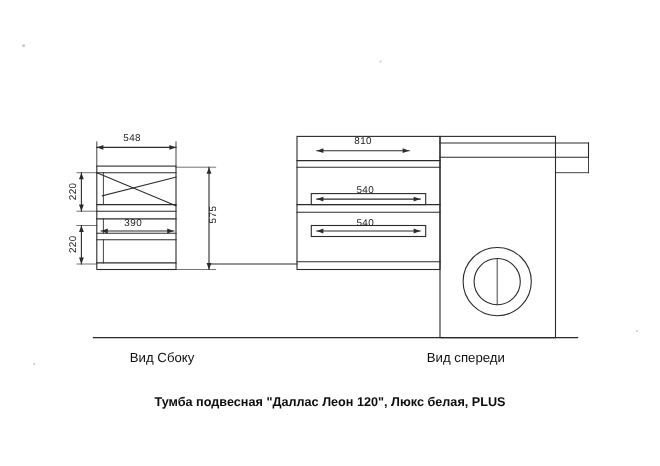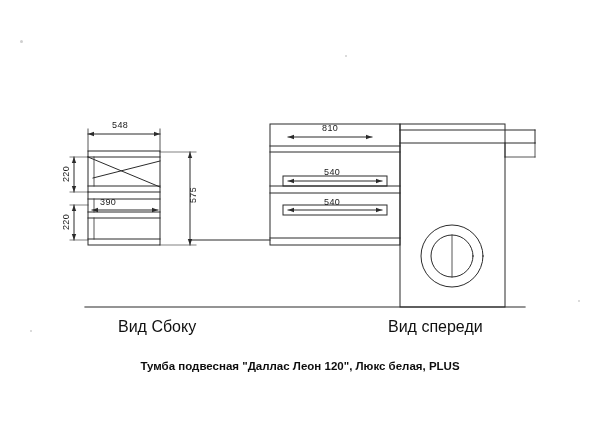--- a/index.html
+++ b/index.html
@@ -29,21 +29,21 @@
   }
   .dim-label {
     font-size: 9px;
     letter-spacing: 0.4px;
   }
   .dim-label.vert {
     transform-origin: 50% 50%;
     transform: rotate(-90deg);
   }
   .view-label {
-    font-size: 16px;
+    font-size: 12px;
     color: #111111;
   }
   .caption {
     font-size: 11.5px;
     font-weight: bold;
     color: #0d0d0d;
   }
   .speck {
     position: absolute;
     background: #cfcfcf;
@@ -143,21 +143,21 @@
       <line x1="400" y1="143" x2="535" y2="143"></line>
       <line x1="535" y1="130" x2="535" y2="143"></line>
       <line x1="505" y1="143" x2="505" y2="157" stroke-width="0.8"></line>
       <line x1="505" y1="157" x2="535" y2="157" stroke-width="0.8"></line>
       <line x1="535" y1="143" x2="535" y2="157" stroke-width="0.8"></line>
 
     </g>
   </svg>
 
   <div class="dim-label" style="left:112px;top:120px;">548</div>
-  <div class="dim-label" style="left:100px;top:197px;">390</div>
+  <div class="dim-label" style="left:113px;top:197px;">390</div>
   <div class="dim-label vert" style="left:53px;top:169px;width:26px;text-align:center;">220</div>
   <div class="dim-label vert" style="left:53px;top:217px;width:26px;text-align:center;">220</div>
   <div class="dim-label vert" style="left:180px;top:190px;width:26px;text-align:center;">575</div>
   <div class="dim-label" style="left:322px;top:123px;">810</div>
   <div class="dim-label" style="left:324px;top:167px;">540</div>
   <div class="dim-label" style="left:324px;top:197px;">540</div>
 
   <div class="view-label" style="left:118px;top:318px;">Вид Сбоку</div>
   <div class="view-label" style="left:388px;top:318px;">Вид спереди</div>
 

